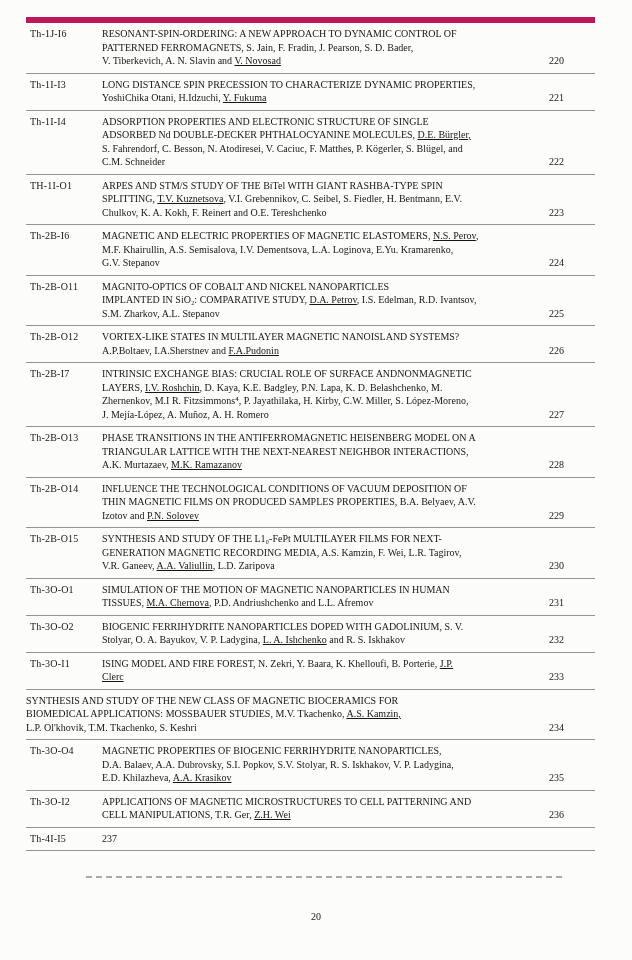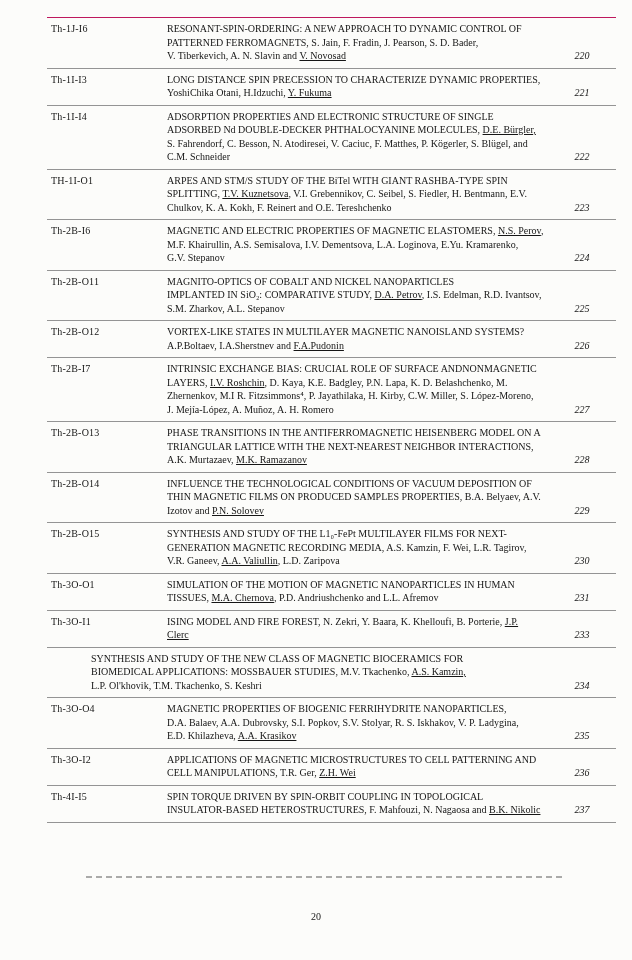--- a/index.html
+++ b/index.html
@@ -11,52 +11,50 @@
     -webkit-font-smoothing: antialiased;
   }
   .page {
     position: relative;
     width: 632px; height: 960px;
     background: #fcfcfa;
     overflow: hidden;
   }
   .toc {
     position: absolute;
-    left: 47px; top: 17px;
+    left: 26px; top: 17px;
     width: 569px;
-    border-top: 1px solid #be185d;
+    border-top: 6px solid #be185d;
     font-size: 10px;
     line-height: 13.5px;
   }
   .row {
     display: flex;
     align-items: stretch;
     border-bottom: 1px solid #949494;
     padding: 4px 0 5px 0;
   }
   .code {
     flex: 0 0 76px;
     padding-left: 4px;
     box-sizing: border-box;
     letter-spacing: 0.2px;
   }
   .entry {
     flex: 1 1 auto;
     padding-right: 6px;
     white-space: pre-wrap;
-    margin-left: 44px;
   }
   .pageno {
     flex: 0 0 46px;
     box-sizing: border-box;
-    text-align: center;
+    text-align: left;
     padding-right: 22px;
     align-self: flex-end;
     padding-bottom: 0px;
-    font-style: italic;
   }
   .u { text-decoration: underline; text-underline-offset: 1px; }
   .dashes {
     position: absolute;
     left: 86px; top: 876px;
     width: 476px; height: 0;
     border-top: 2px dashed #8f8f8f;
     opacity: 0.75;
   }
   .footer {
@@ -160,20 +158,26 @@
     <div class="pageno">230</div>
   </div>
 
   <div class="row">
     <div class="code">Th-3O-O1</div>
     <div class="entry"><span>SIMULATION OF THE MOTION OF MAGNETIC NANOPARTICLES IN HUMAN
 TISSUES, </span><span class="u">M.A. Chernova</span><span>, P.D. Andriushchenko and L.L. Afremov</span></div>
     <div class="pageno">231</div>
   </div>
 
+  <div class="row">
+    <div class="code">Th-3O-O2</div>
+    <div class="entry"><span>BIOGENIC FERRIHYDRITE NANOPARTICLES DOPED WITH GADOLINIUM, S. V.
+Stolyar, O. A. Bayukov, V. P. Ladygina, </span><span class="u">L. A. Ishchenko</span><span> and R. S. Iskhakov</span></div>
+    <div class="pageno">232</div>
+  </div>
 
   <div class="row">
     <div class="code">Th-3O-I1</div>
     <div class="entry"><span>ISING MODEL AND FIRE FOREST, N. Zekri, Y. Baara, K. Khelloufi, B. Porterie, </span><span class="u">J.P.
 Clerc</span></div>
     <div class="pageno">233</div>
   </div>
 
   <div class="row">
     <div class="entry"><span>SYNTHESIS AND STUDY OF THE NEW CLASS OF MAGNETIC BIOCERAMICS FOR
@@ -192,22 +196,20 @@
 
   <div class="row">
     <div class="code">Th-3O-I2</div>
     <div class="entry"><span>APPLICATIONS OF MAGNETIC MICROSTRUCTURES TO CELL PATTERNING AND
 CELL MANIPULATIONS, T.R. Ger, </span><span class="u">Z.H. Wei</span></div>
     <div class="pageno">236</div>
   </div>
 
   <div class="row">
     <div class="code">Th-4I-I5</div>
-    <div class="entry"><span>SPIN TORQUE DRIVEN BY SPIN-ORBIT COUPLING IN TOPOLOGICAL
-INSULATOR-BASED HETEROSTRUCTURES, F. Mahfouzi, N. Nagaosa and </span><span class="u">B.K. Nikolic</span></div>
     <div class="pageno">237</div>
   </div>
 </div>
   <div class="dashes"></div>
   <div class="footer">
     <span>20</span>
   </div>
 </div>
 
 </body></html>

